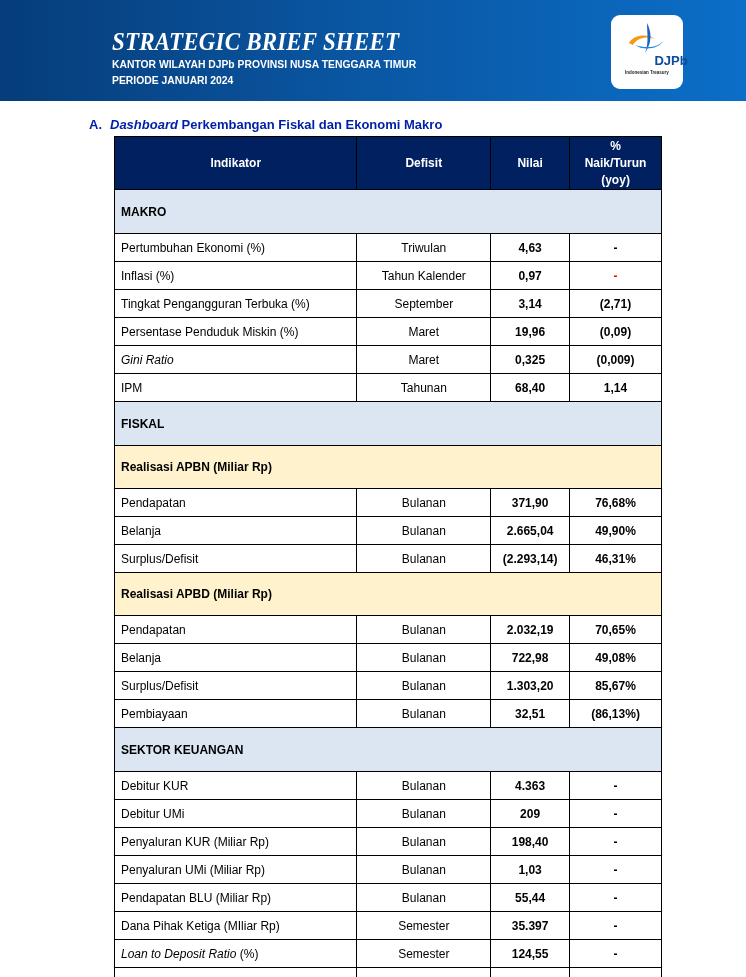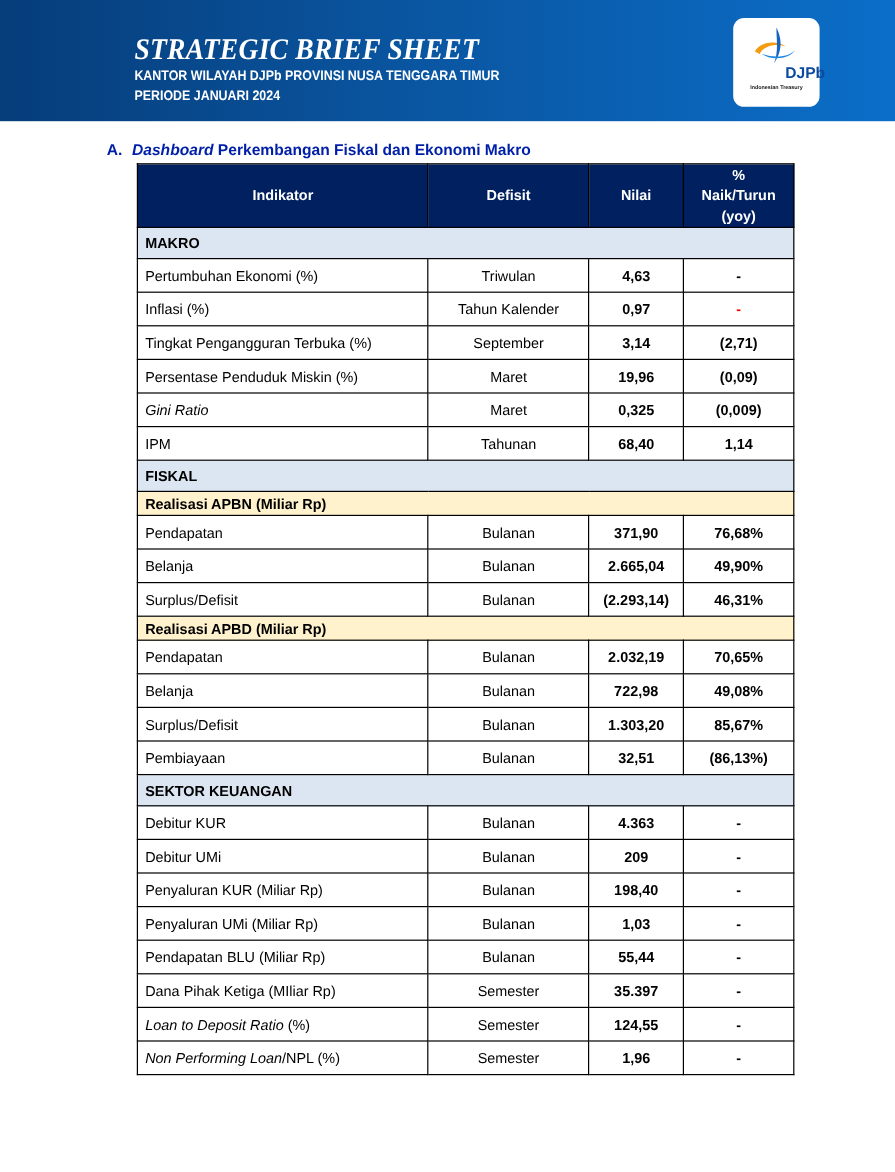--- a/index.html
+++ b/index.html
@@ -51,22 +51,22 @@
     table.dash th {
       background: #002060; color: #ffffff; font-weight: bold; font-size: 12px;
       text-align: center; height: 53px; line-height: 17px;
     }
     col.c1 { width: 243px; } col.c2 { width: 134px; } col.c3 { width: 79px; } col.c4 { width: 92px; }
     td.ind { padding-left: 6px; text-align: left; margin-left: 48px; }
     td.per { text-align: center; }
     td.val { text-align: center; font-weight: bold; }
     td.chg { text-align: center; font-weight: bold; }
     td.chg.red { color: #ff0000; }
-    tr.cat td { background: #dce6f2; font-weight: bold; padding-left: 6px; height: 26px; }
-    tr.sub td { background: #fff2cc; font-weight: bold; padding-left: 6px; height: 20px; }
+    tr.cat td { background: #dce6f2; font-weight: bold; padding-left: 6px; height: 44px; }
+    tr.sub td { background: #fff2cc; font-weight: bold; padding-left: 6px; height: 43px; }
     .it { font-style: italic; }
   </style>
 </head>
 <body>
 
 <div class="banner">
   <div class="banner-title">STRATEGIC BRIEF SHEET</div>
   <div class="banner-sub l1">KANTOR WILAYAH DJPb PROVINSI NUSA TENGGARA TIMUR</div>
   <div class="banner-sub l2">PERIODE JANUARI 2024</div>
   <div class="logo-box">

